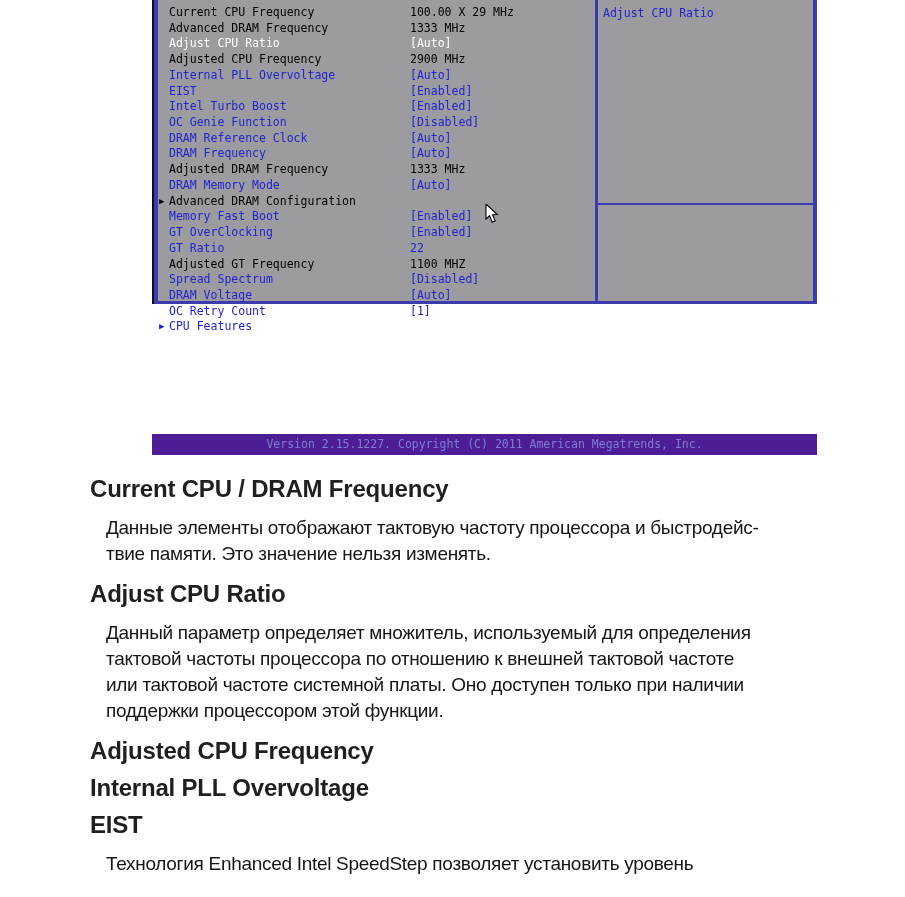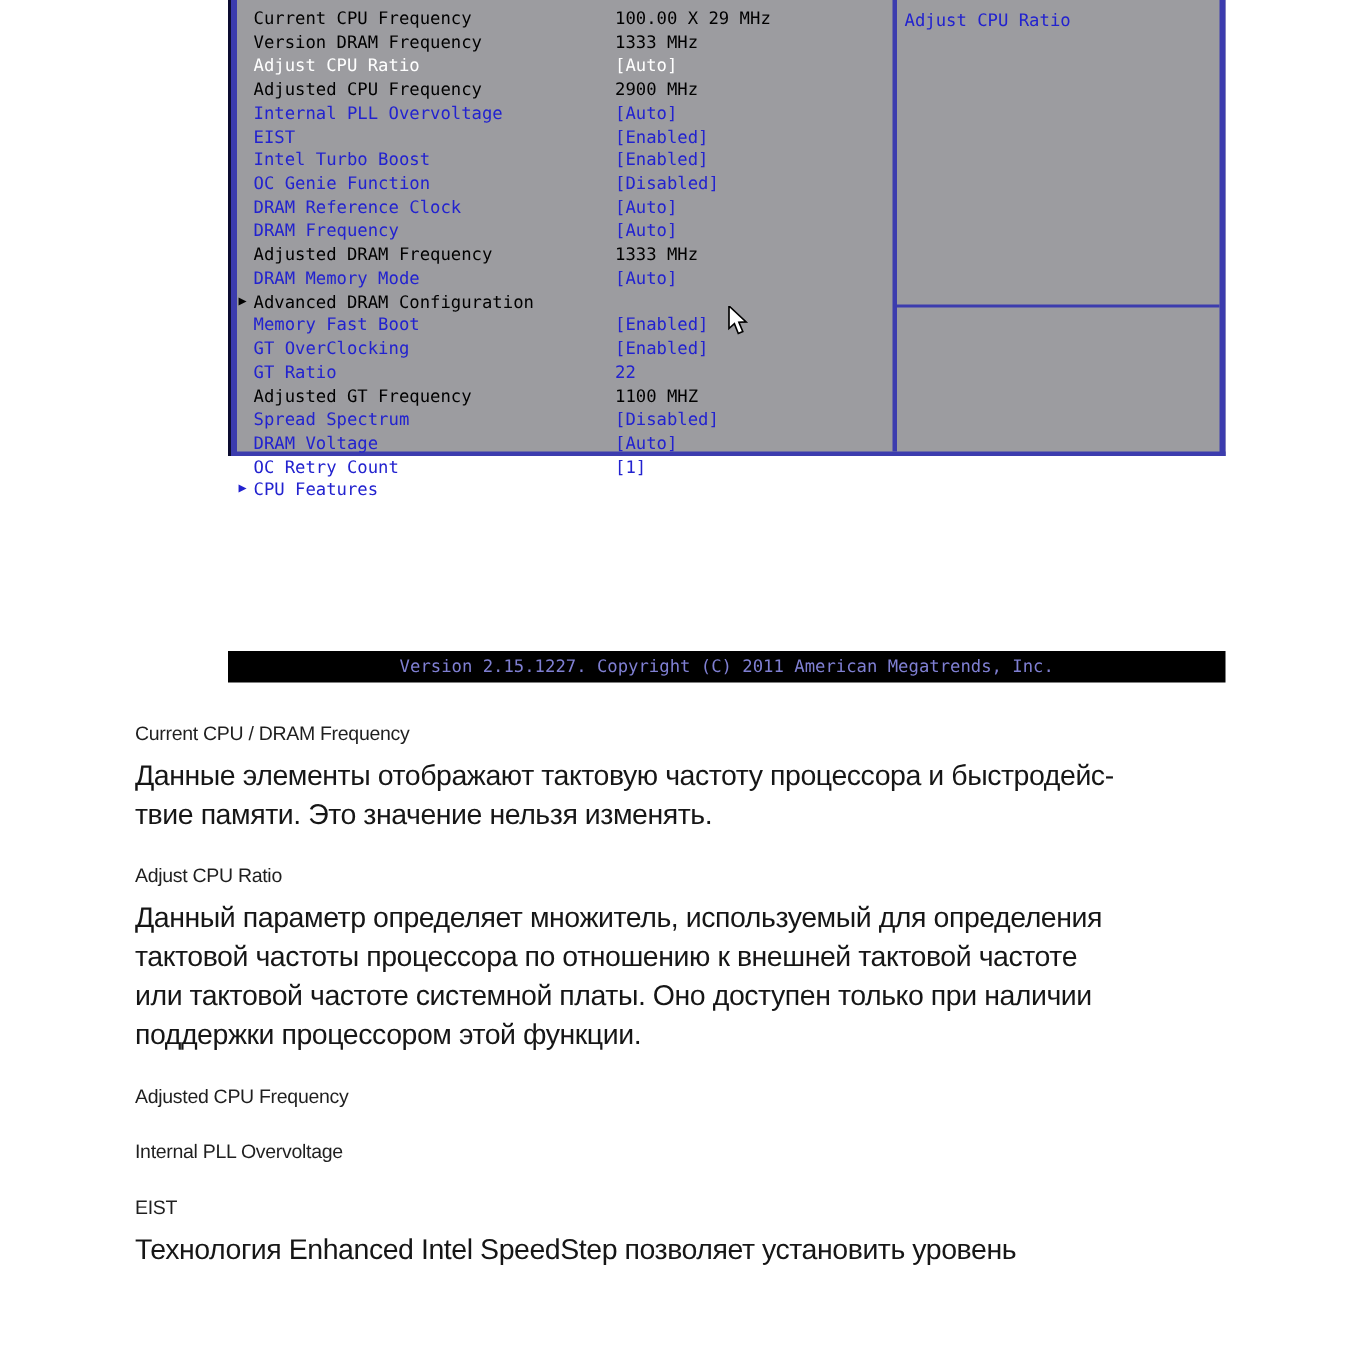--- a/index.html
+++ b/index.html
@@ -29,43 +29,43 @@
   .divider-v { position:absolute; top:0; bottom:3px; left:441px; width:3px; background:#3c3cae; }
   .help-pane { position:absolute; left:444px; top:0; right:4px; bottom:3px; }
   .help-text { position:absolute; left:5px; top:6px; color:#2222cf; font-size:11.5px;
                line-height:14px; white-space:nowrap; }
   .divider-h { position:absolute; left:0; right:0; top:203px; height:2px; background:#3c3cae; }
   .legend { position:absolute; left:5px; top:210px; }
   .legend-line { height:15.6px; line-height:15.6px; font-size:11px; color:#dedede; white-space:nowrap; }
 
   .statusbar {
     position:absolute; left:0; top:434px; width:665px; height:21px;
-    background:#000000; color:#7f7fd2; text-align:center;
+    background:#4c1d95; color:#7f7fd2; text-align:center;
     font-family:"DejaVu Sans Mono", monospace; font-size:11.5px; line-height:21px;
     white-space:nowrap;
   }
   .cursor { position:absolute; left:331px; top:204px; width:14px; height:20px; }
 
   
   .manual { position:absolute; left:90px; top:478px; width:806px; }
   .manual section { margin:0 0 16px 0; }
-  .manual h3 { margin:0 0 6px 0; font-size:13px; line-height:21px; font-weight:normal;
+  .manual h3 { margin:0 0 6px 0; font-size:24px; line-height:21px; font-weight:bold;
                color:#1f1f1f; letter-spacing:-0.2px; }
-  .manual p { margin:0; font-size:19px; line-height:26px; color:#161616;
+  .manual p { margin:16px; font-size:19px; line-height:26px; color:#161616;
               letter-spacing:-0.3px; white-space:pre; }
 </style>
 </head>
 <body>
 
 <div class="bios">
   <div class="bios-frame">
 
     <div class="bios-rows" id="bios-rows">
         <div class="bios-row r-info"><span class="lab">Current CPU Frequency</span><span class="val">100.00 X 29 MHz</span></div>
-        <div class="bios-row r-info"><span class="lab">Version DRAM Frequency</span><span class="val">1333 MHz</span></div>
+        <div class="bios-row r-info"><span class="lab">Advanced DRAM Frequency</span><span class="val">1333 MHz</span></div>
         <div class="bios-row r-selected"><span class="lab">Adjust CPU Ratio</span><span class="val">[Auto]</span></div>
         <div class="bios-row r-info"><span class="lab">Adjusted CPU Frequency</span><span class="val">2900 MHz</span></div>
         <div class="bios-row r-option"><span class="lab">Internal PLL Overvoltage</span><span class="val">[Auto]</span></div>
         <div class="bios-row r-option"><span class="lab">EIST</span><span class="val">[Enabled]</span></div>
         <div class="bios-row r-option"><span class="lab">Intel Turbo Boost</span><span class="val">[Enabled]</span></div>
         <div class="bios-row r-option"><span class="lab">OC Genie Function</span><span class="val">[Disabled]</span></div>
         <div class="bios-row r-option"><span class="lab">DRAM Reference Clock</span><span class="val">[Auto]</span></div>
         <div class="bios-row r-option"><span class="lab">DRAM Frequency</span><span class="val">[Auto]</span></div>
         <div class="bios-row r-info"><span class="lab">Adjusted DRAM Frequency</span><span class="val">1333 MHz</span></div>
         <div class="bios-row r-option"><span class="lab">DRAM Memory Mode</span><span class="val">[Auto]</span></div>

